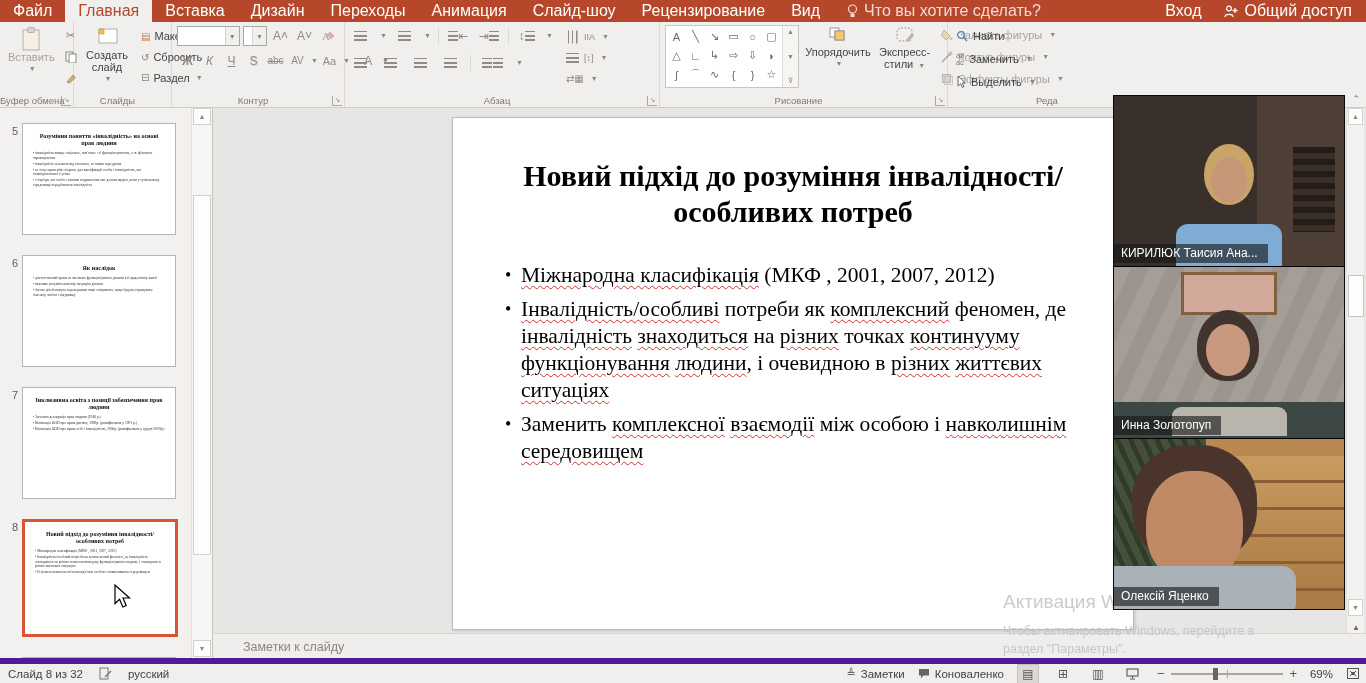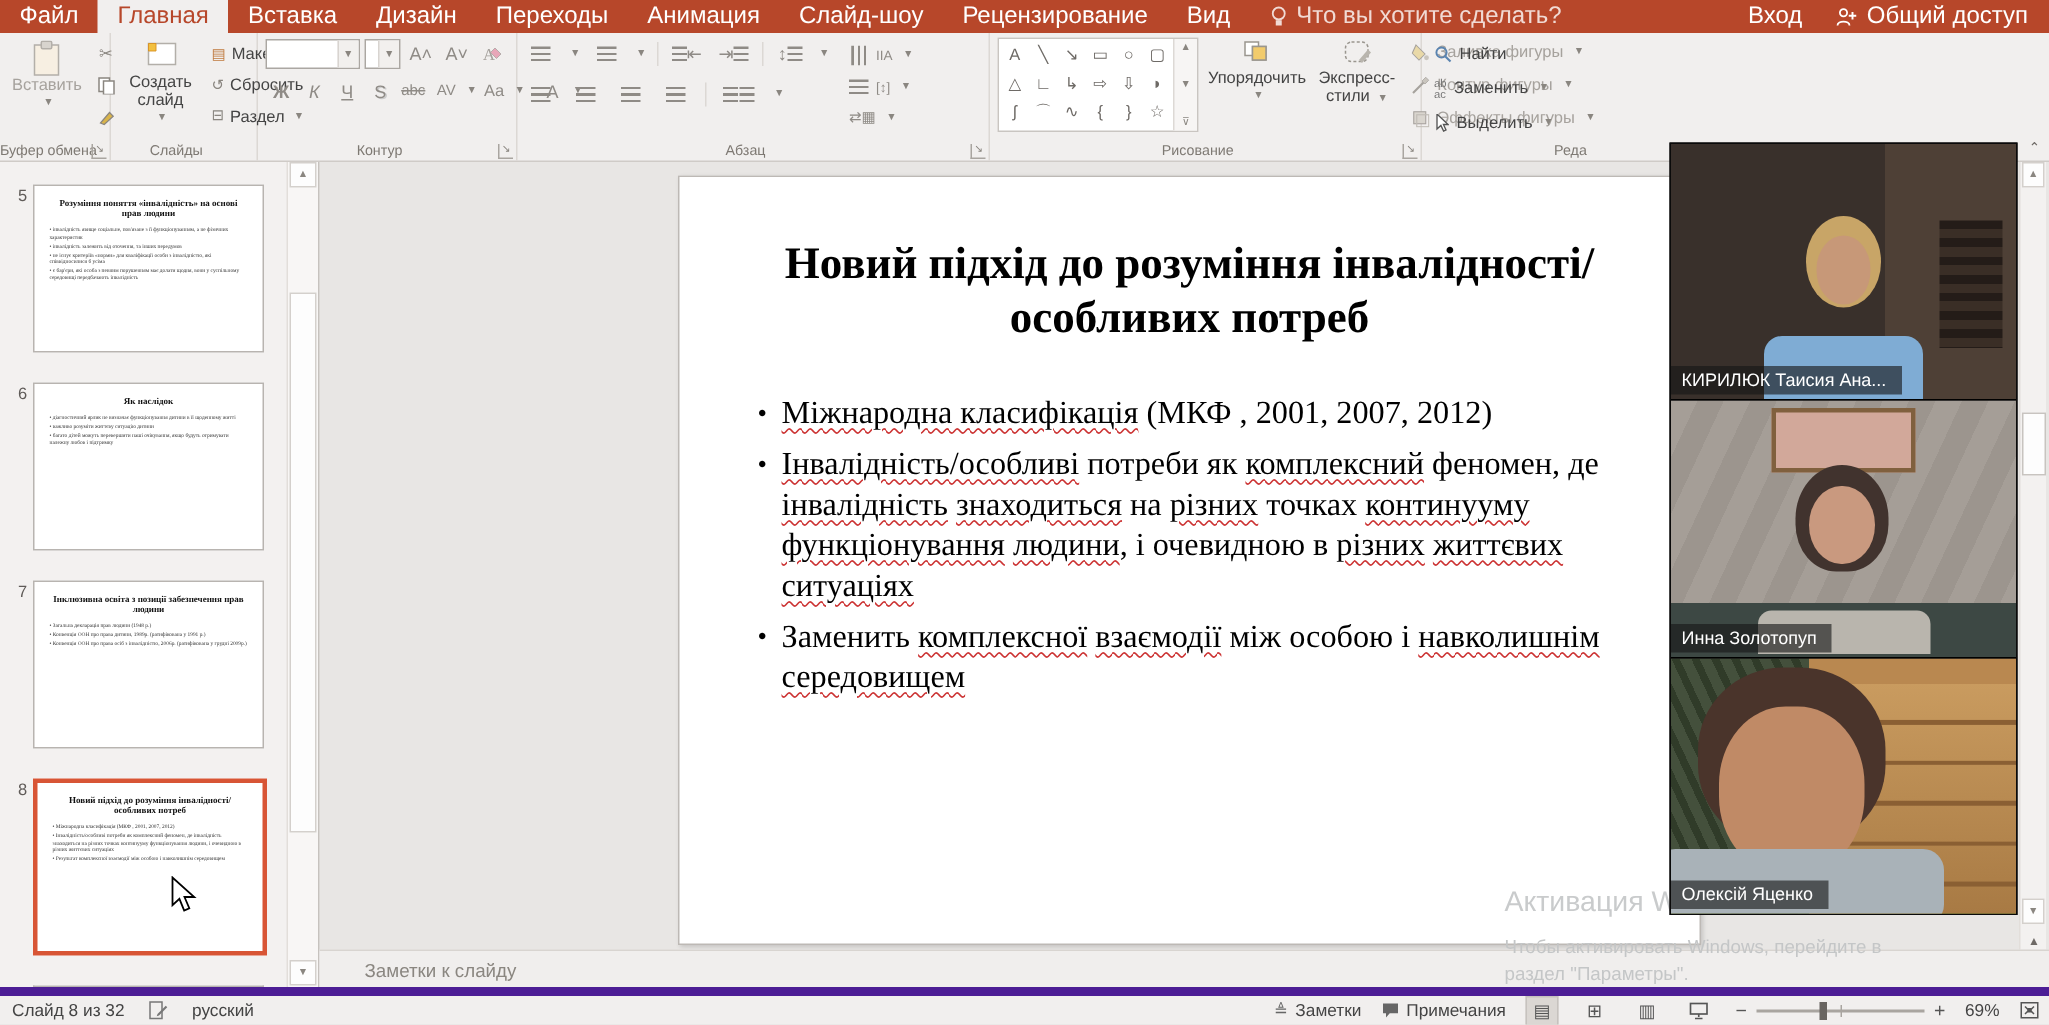--- a/index.html
+++ b/index.html
@@ -547,21 +547,21 @@
     <span class="sb-item">
       <span style="font-size:11px;color:#666">≜</span>
       <span>Заметки</span>
     </span>
     <span class="sb-item">
       <span>
         <svg width="12" height="11" viewBox="0 0 12 11">
             <path d="M1 1 h10 v6.5 h-5.5 l-2.5 2.8 v-2.8 h-2 z" fill="#666"></path>
           </svg>
       </span>
-      <span>Примечания</span>
+      <span>Коноваленко</span>
     </span>
     <span class="viewbtn pressed">▤</span>
     <span class="viewbtn">⊞</span>
     <span class="viewbtn">▥</span>
     <span class="viewbtn">
       <svg width="13" height="12" viewBox="0 0 13 12">
           <rect x="1" y="1" width="11" height="7" fill="none" stroke="#555" stroke-width="1.1"></rect>
           <path d="M6.5 8 v2 M4 11 h5" stroke="#555" stroke-width="1.1"></path>
         </svg>
     </span>

